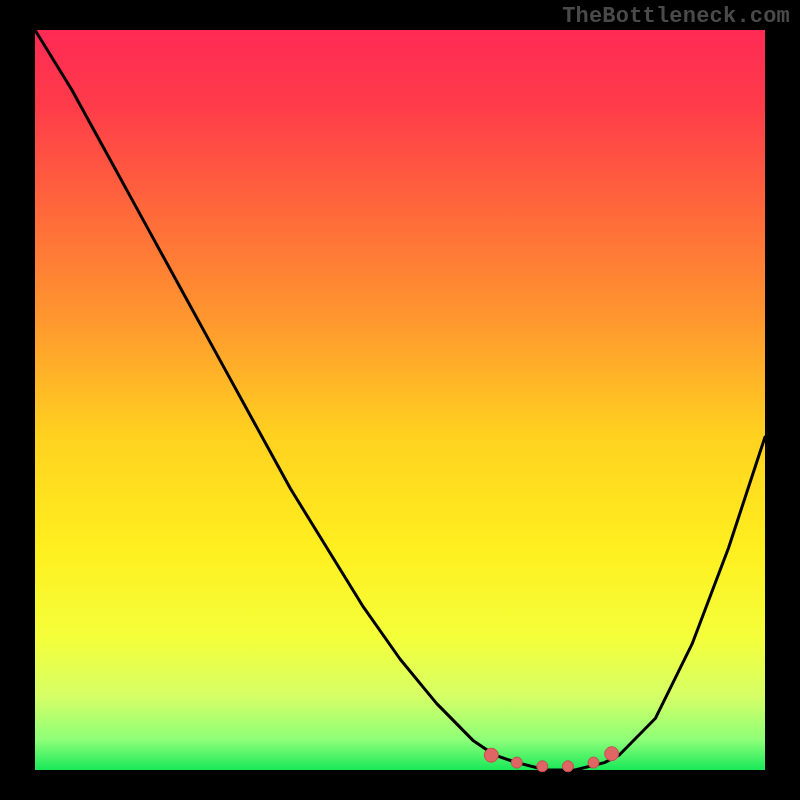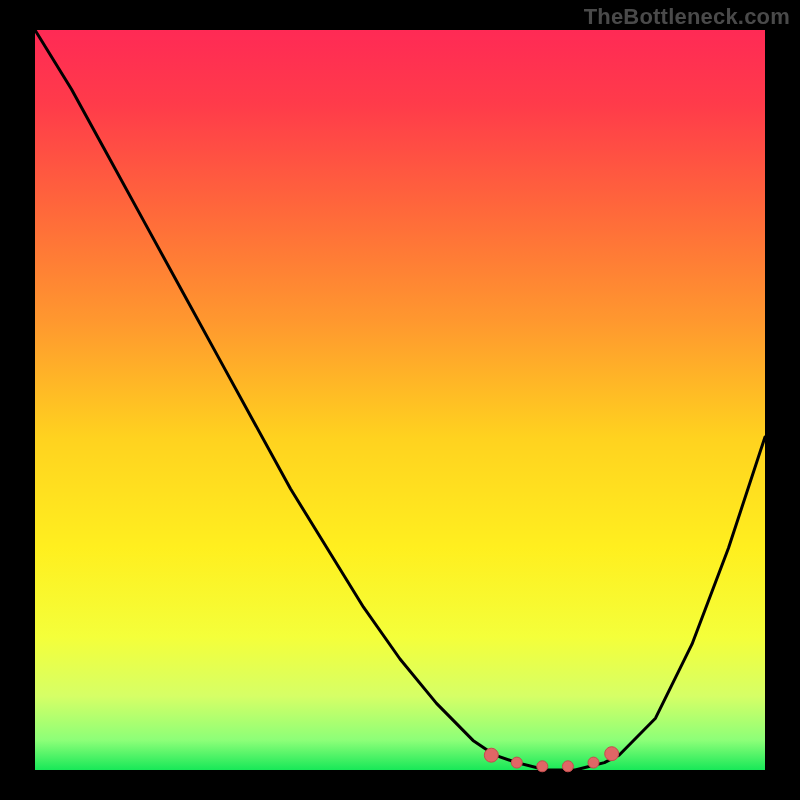--- a/index.html
+++ b/index.html
@@ -9,20 +9,21 @@
     height: 800px;
     background: #000;
     font-family: Arial, Helvetica, sans-serif;
     overflow: hidden;
   }
   .frame {
     position: relative;
     width: 800px;
     height: 636px;
     background: #000;
+    font-family: Liberation Mono, monospace;
   }
   .watermark {
     position: absolute;
     top: 4px;
     right: 10px;
     color: #4a4a4a;
     font-size: 22px;
     font-weight: bold;
     letter-spacing: 0.2px;
     user-select: none;

